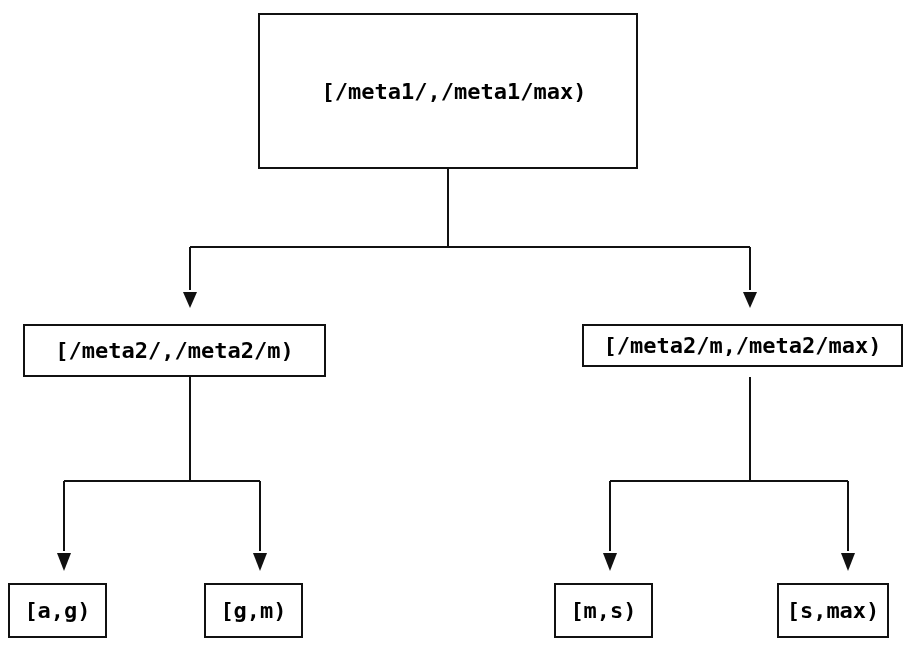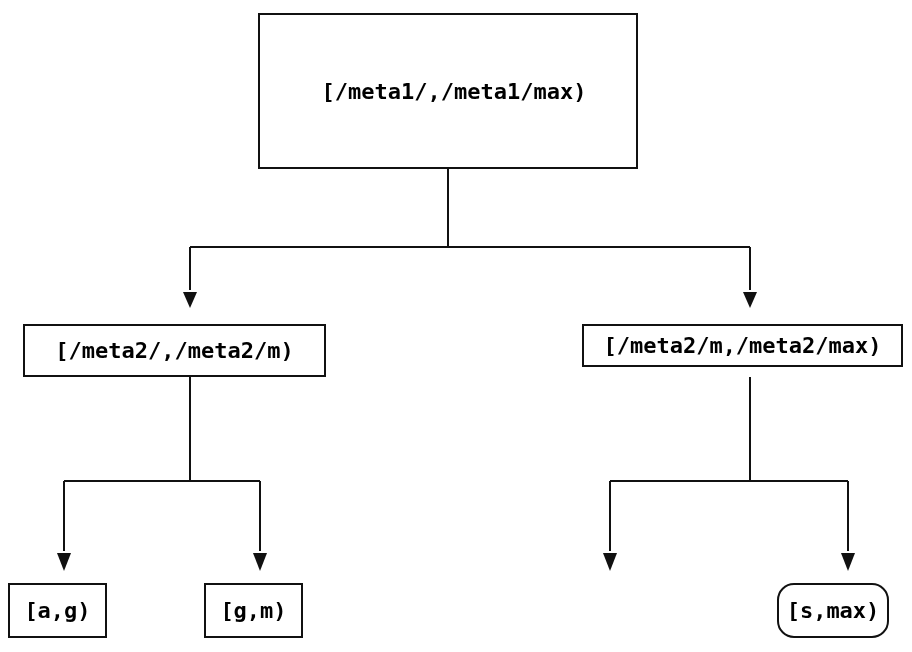--- a/index.html
+++ b/index.html
@@ -43,21 +43,21 @@
     font-size: 22px;
     color: #000000;
     white-space: nowrap;
   }
   .node-root  { left: 258px; top: 13px;  width: 380px; height: 156px; padding-left: 12px; }
   .node-l2a   { left: 23px;  top: 324px; width: 303px; height: 53px; }
   .node-l2b   { left: 582px; top: 324px; width: 321px; height: 43px; }
   .node-leaf1 { left: 8px;   top: 583px; width: 99px;  height: 55px; }
   .node-leaf2 { left: 204px; top: 583px; width: 99px;  height: 55px; }
   .node-leaf3 { left: 554px; top: 583px; width: 99px;  height: 55px; }
-  .node-leaf4 { left: 777px; top: 583px; width: 112px; height: 55px; border-radius: 17px; }
+  .node-leaf4 { left: 777px; top: 583px; width: 112px; height: 55px; }
 </style>
 </head>
 <body>
 
 <div class="canvas">
 
   <svg class="connector-layer" viewBox="0 0 912 652">
 
     <path class="edge" d="M448 169 V247 M190 247 H750 M190 247 V290 M750 247 V290"></path>
     <polygon class="arrowhead" points="183,292 197,292 190,308"></polygon>
@@ -85,18 +85,21 @@
   </div>
 
   <div class="node node-leaf2">
     <span>[g,m)</span>
   </div>
 
   <div class="node node-leaf1">
     <span>[a,g)</span>
   </div>
 
+  <div class="node node-leaf3">
+    <span>[m,s)</span>
+  </div>
 
   <div class="node node-leaf4">
     <span>[s,max)</span>
   </div>
 
 </div>
 
 </body></html>

